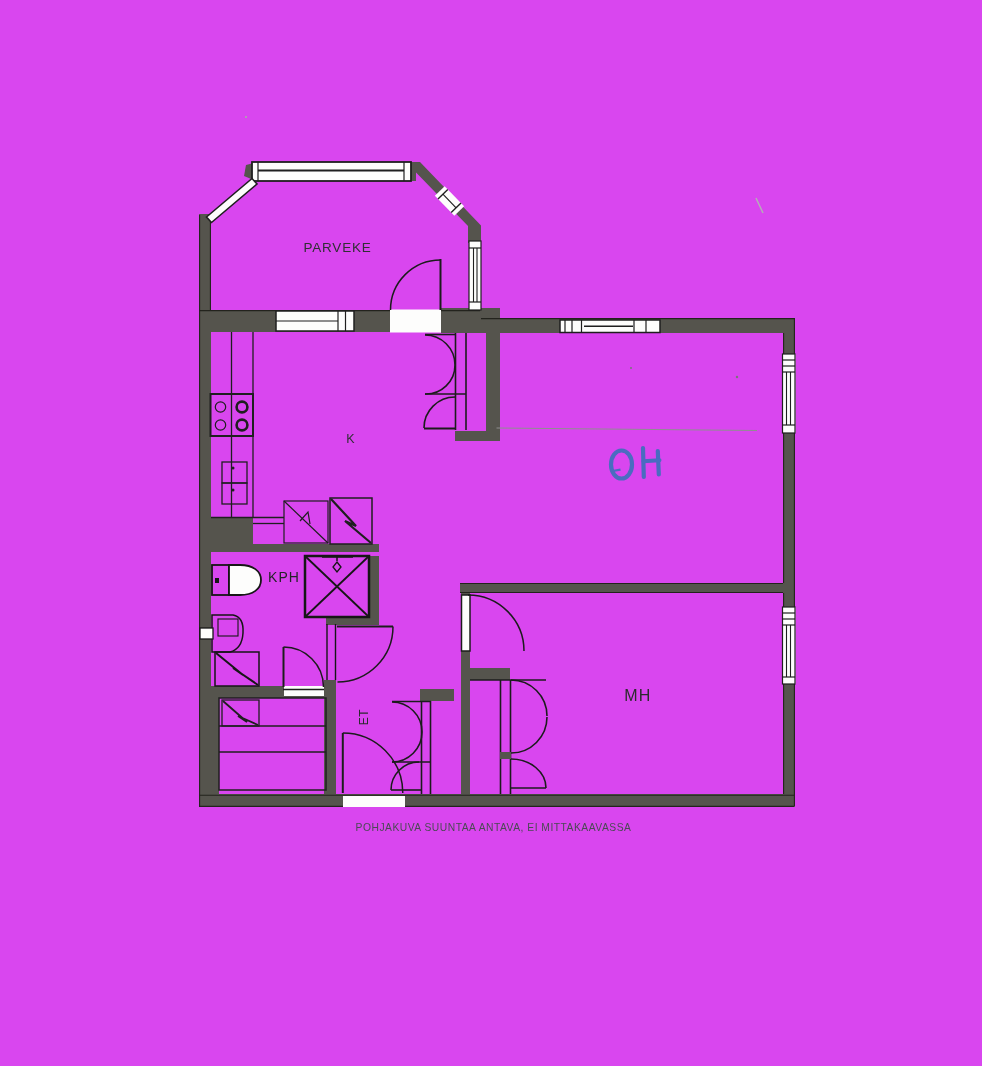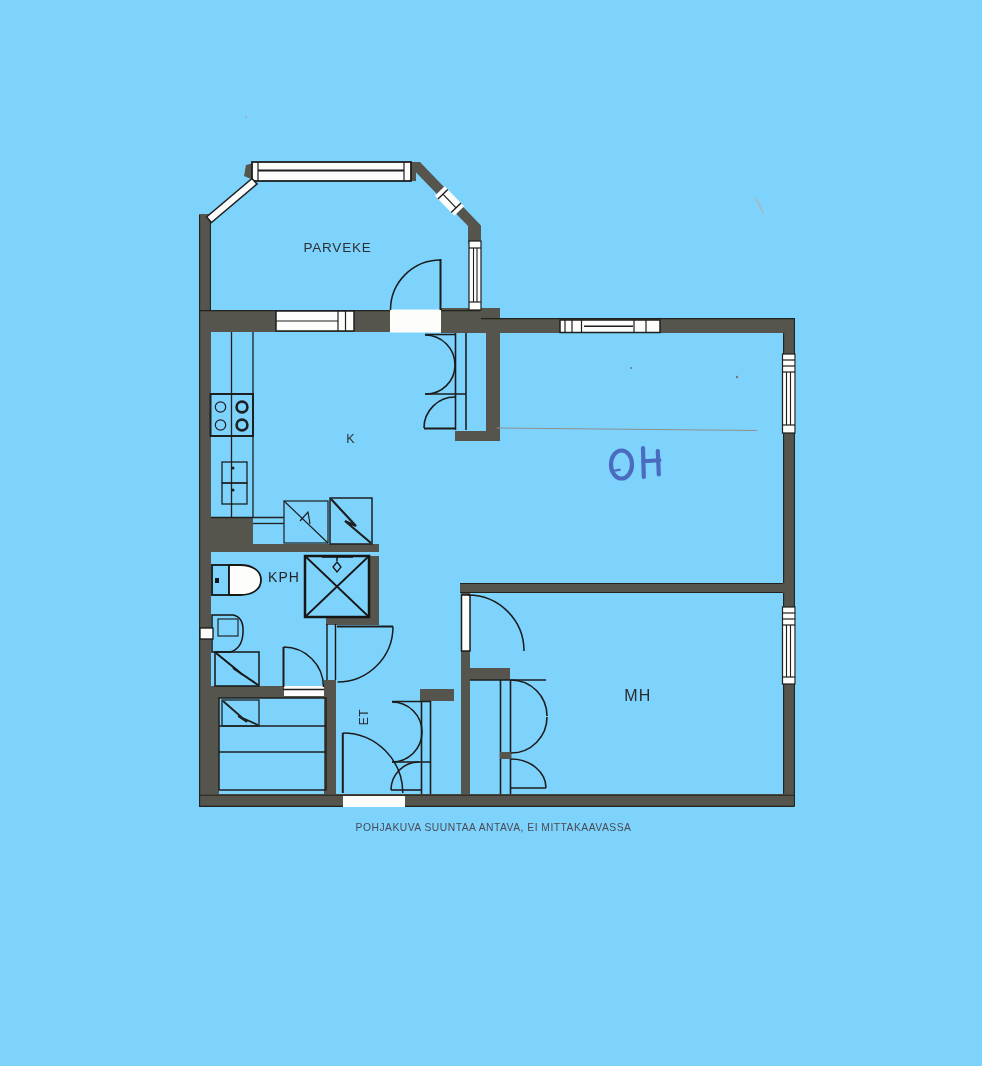--- a/index.html
+++ b/index.html
@@ -1,16 +1,16 @@
 <!DOCTYPE html>
 <html><head>
 <meta charset="utf-8">
 <style>
   html,body{margin:0;padding:0;background:#fdfdfc;}
-  #page{position:relative;width:982px;height:1066px;background:#7dd3fc;overflow:hidden;}
+  #page{position:relative;width:982px;height:1066px;background:#d946ef;overflow:hidden;}
   svg{position:absolute;left:0;top:0;filter:blur(0.3px);}
   text{font-family:"Liberation Sans",sans-serif;}
 </style>
 </head>
 <body>
 <div id="page">
 <svg width="982" height="1066" viewBox="0 0 982 1066">
 <defs></defs>
 <g id="walls" fill="#55544d" stroke="none">
   <rect x="199" y="214" width="12" height="118"></rect>

